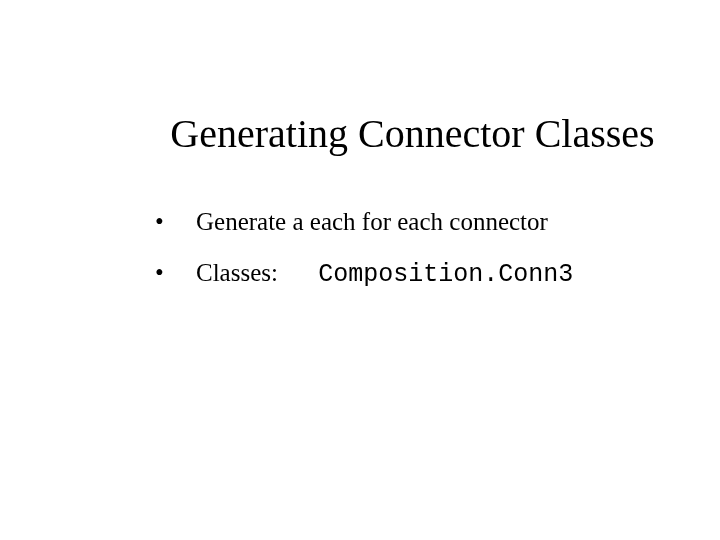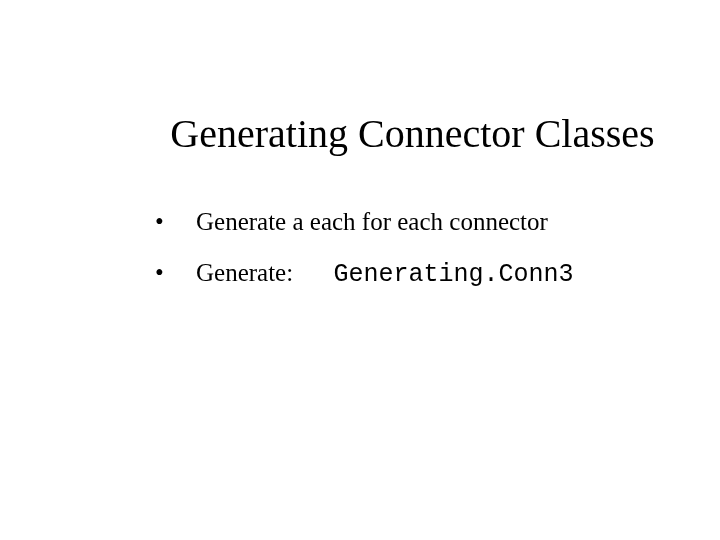--- a/index.html
+++ b/index.html
@@ -51,16 +51,16 @@
 </head>
 <body>
 
 <div class="slide">
   <h1 class="title">Generating Connector Classes</h1>
   <ul class="bullets">
     <li>
       <span>Generate a each for each connector</span>
     </li>
     <li>
-      <span>Generate: </span><span class="mono">Generating.Conn3</span>
+      <span>Classes: </span><span class="mono">Composition.Conn3</span>
     </li>
   </ul>
 </div>
 
 </body></html>

